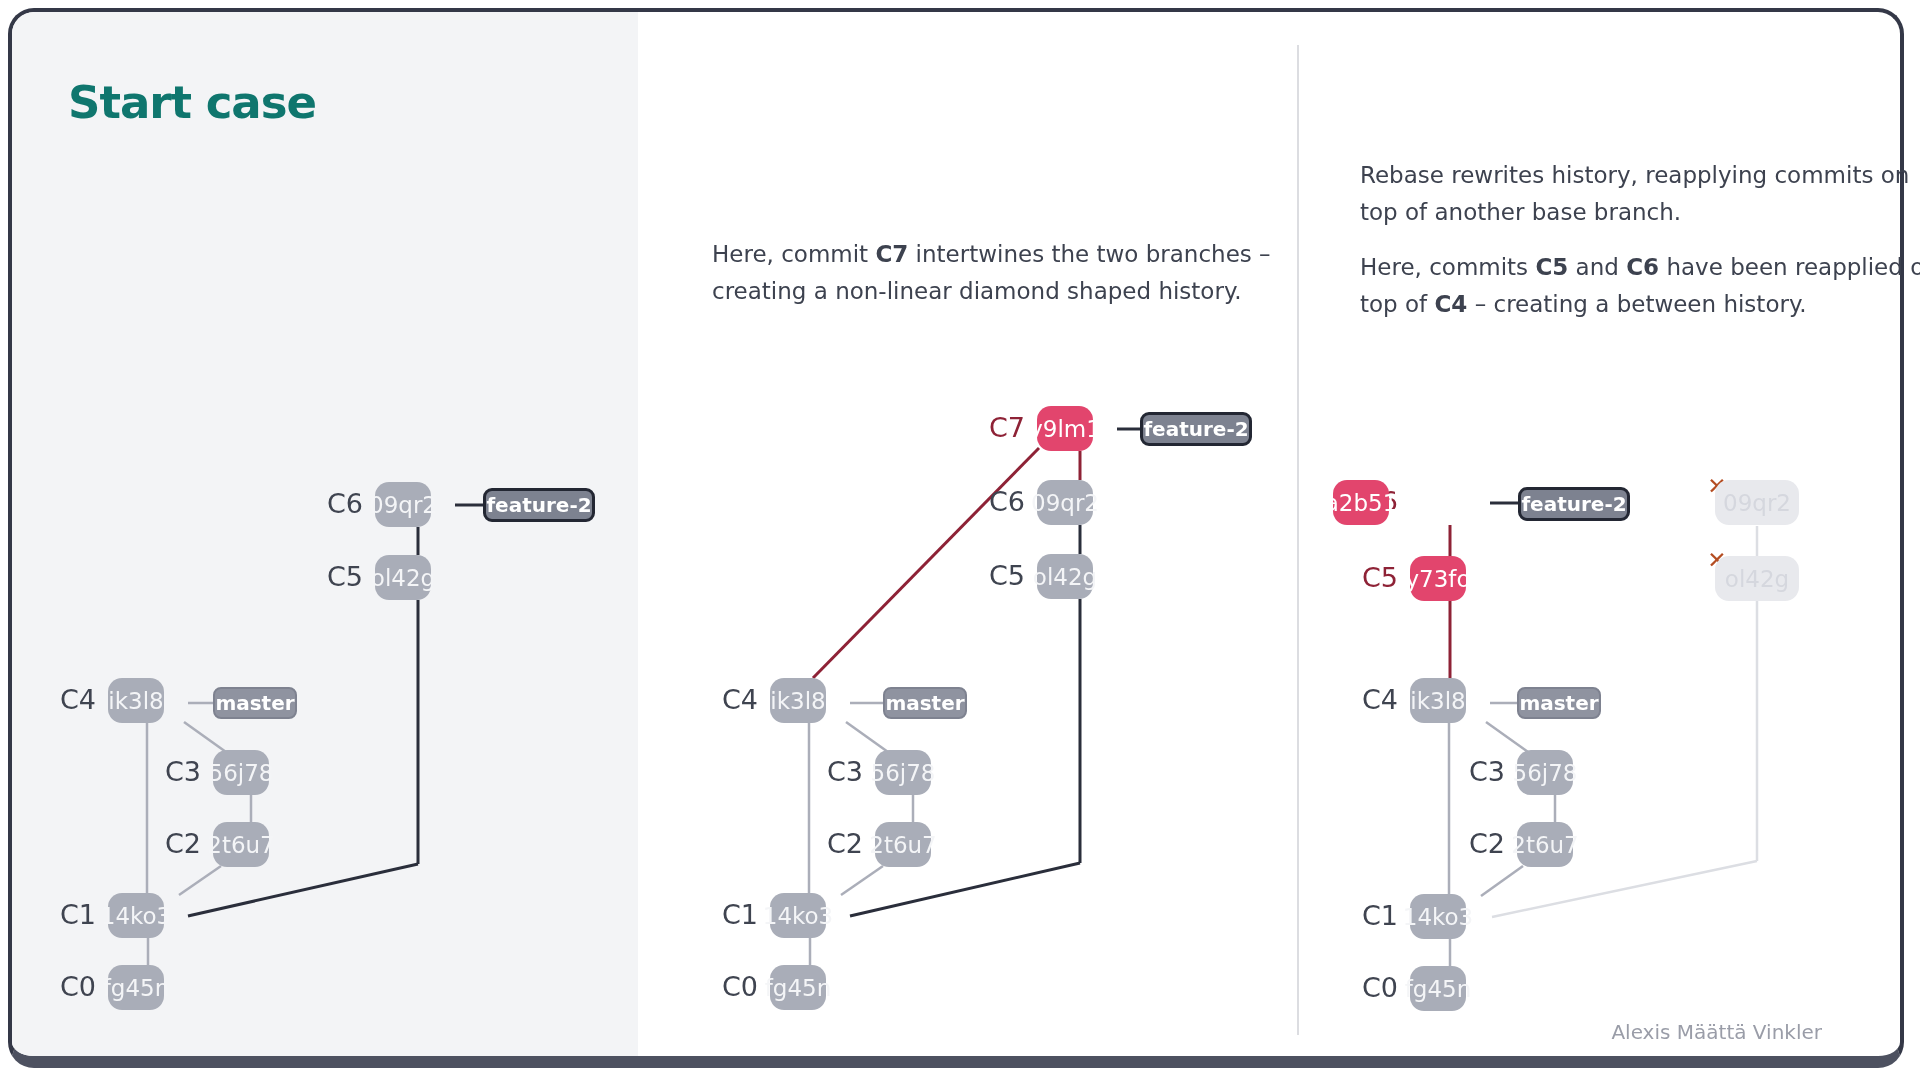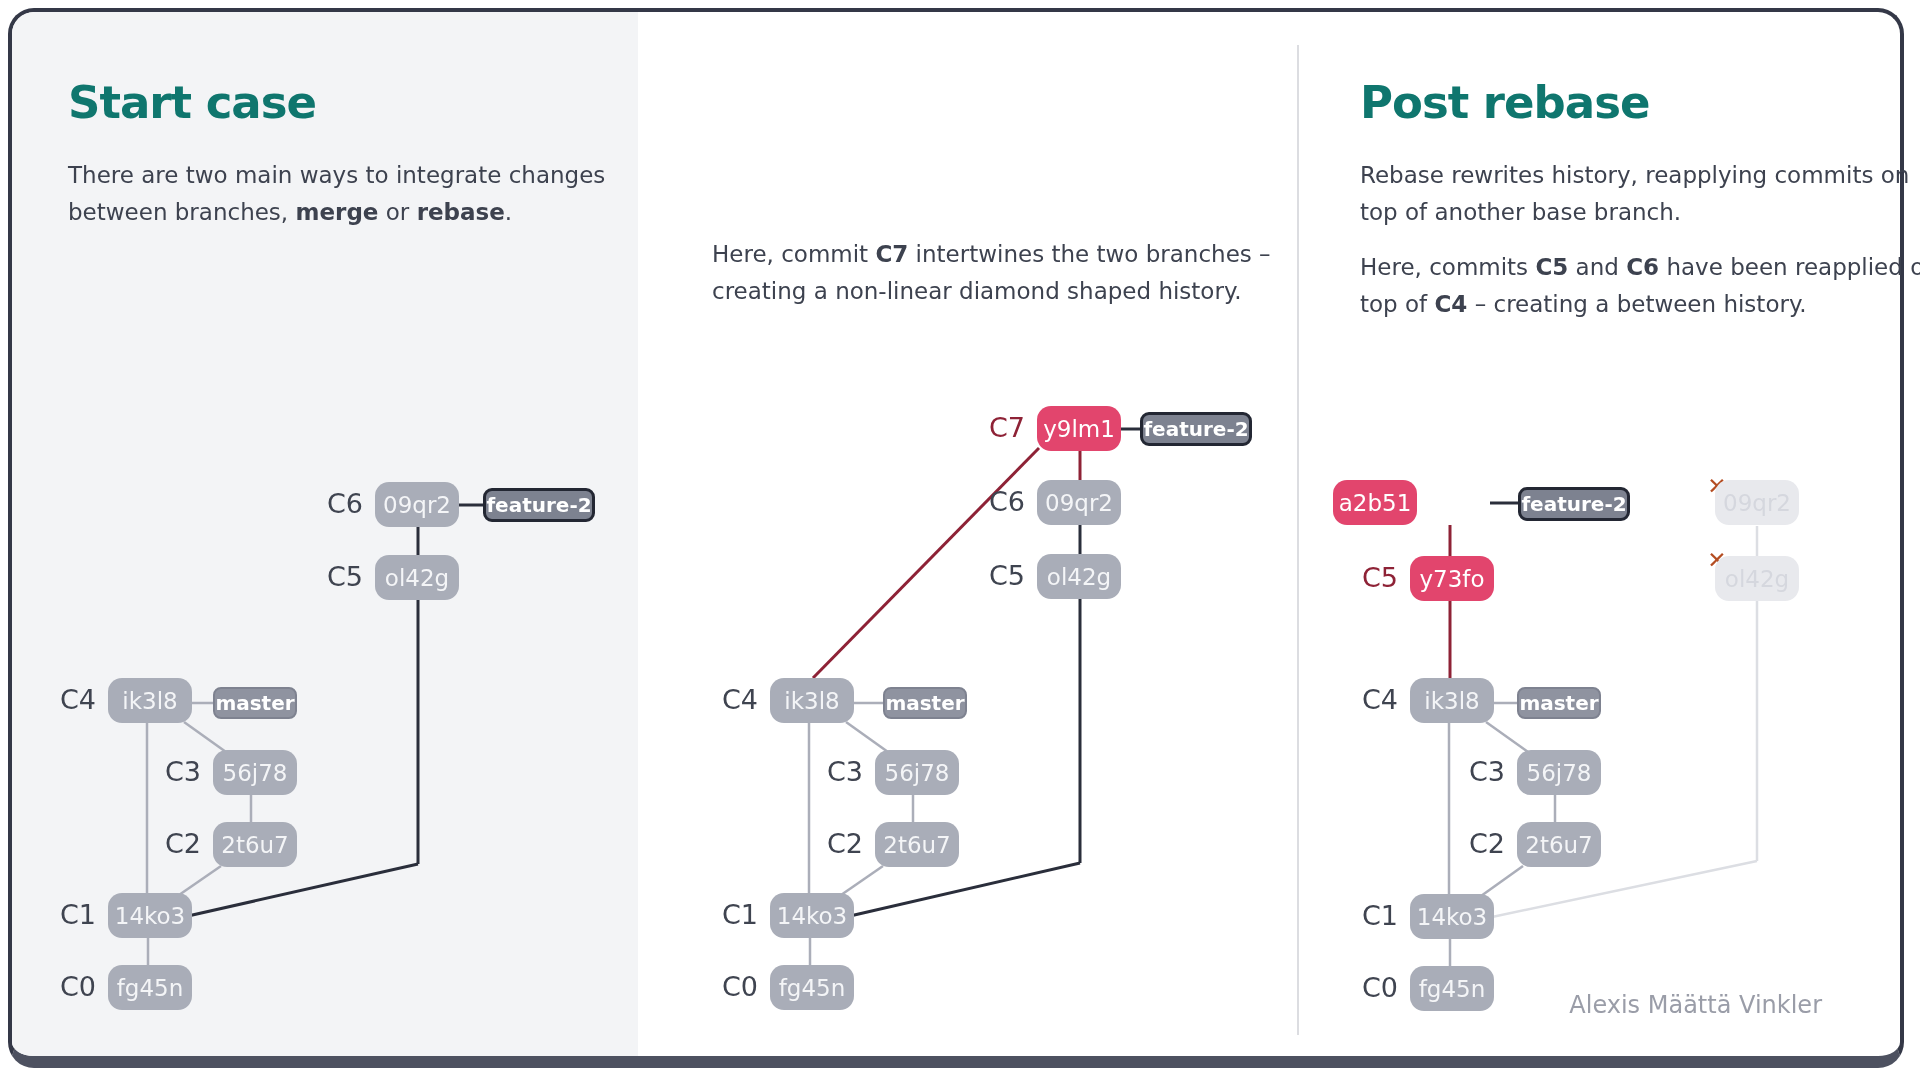--- a/index.html
+++ b/index.html
@@ -8,32 +8,32 @@
         background:#ffffff;border:4px solid #343847;border-bottom:12px solid #4d5160;border-radius:26px;overflow:hidden;}
   #panel1-bg{position:absolute;left:0;top:0;width:626px;height:100%;background:#f3f4f6;}
   #divider{position:absolute;left:1285px;top:33px;width:2px;height:990px;background:#dcdde1;}
   #overlay{position:absolute;left:0;top:0;width:1920px;height:1080px;}
   .title{position:absolute;font-size:45px;font-weight:800;color:#0f766e;letter-spacing:-1px;white-space:nowrap;}
   .para{position:absolute;width:580px;font-size:23px;line-height:37px;color:#3d424f;}
   .para .b{font-weight:700;}
   .para .i{font-style:italic;}
   .rowlabel{position:absolute;width:70px;text-align:right;font-size:27px;line-height:30px;color:#3f4450;font-weight:500;}
   .rowlabel.maroon{color:#8e2236;}
-  .node{position:absolute;width:84px;height:45px;border-radius:14px;display:flex;align-items:center;
+  .node{position:absolute;width:56px;height:45px;border-radius:14px;display:flex;align-items:center;
         justify-content:center;font-size:23px;color:#f4f5f7;}
   .node.gray{background:#a9adb8;}
   .node.pink{background:#e2456d;color:#ffffff;}
   .node.faded{background:#e8e9ed;color:#d5d7de;width:84px;}
   .badge{position:absolute;display:flex;align-items:center;justify-content:center;font-weight:700;
          color:#ffffff;box-sizing:border-box;white-space:nowrap;}
   .badge.feature{width:112px;height:34px;background:#7d8290;border:3px solid #232733;border-radius:9px;font-size:20px;}
   .badge.master{width:84px;height:32px;background:#8f93a0;border:2px solid #7e8290;border-radius:8px;font-size:20px;}
   .xmark{position:absolute;width:24px;height:24px;display:flex;align-items:center;justify-content:center;
          font-size:23px;font-weight:800;color:#b44d22;}
-  .footer{position:absolute;left:1522px;top:991px;width:300px;text-align:right;font-size:24px;color:#9a9da8;}
+  .footer{position:absolute;left:1522px;top:1020px;width:300px;text-align:right;font-size:20px;color:#9a9da8;}
   svg line.eg{stroke:#abaeb9;stroke-width:2.5px;}
   svg line.ed{stroke:#2a2e3b;stroke-width:3px;}
   svg line.em{stroke:#8e2236;stroke-width:3px;}
   svg line.ef{stroke:#dcdee3;stroke-width:2.5px;}
 </style>
 </head>
 <body>
 
 <div id="card">
   <div id="panel1-bg"></div>
@@ -77,21 +77,20 @@
     <line class="em" x1="1450" y1="525" x2="1450" y2="556"></line>
     <line class="em" x1="1450" y1="601" x2="1450" y2="678"></line>
     <line class="ed" x1="1490" y1="503" x2="1518" y2="503"></line>
     <line class="ef" x1="1757" y1="526" x2="1757" y2="556"></line>
     <line class="ef" x1="1757" y1="601" x2="1757" y2="861"></line>
     <line class="ef" x1="1757" y1="861" x2="1492" y2="917"></line>
   </svg>
 
   
   <div class="title" style="left:68px;top:76px">Start case</div>
-  <div class="para" style="left:68px;top:157px"><span>There are two main ways to integrate changes between branches, </span><span class="b">merge</span><span> or </span><span class="b">rebase</span><span>.</span></div>
 
   <div class="rowlabel" style="left:293px;top:489px">C6</div>
   <div class="node gray" style="left:375px;top:482px">09qr2</div>
   <div class="badge feature" style="left:483px;top:488px">feature-2</div>
 
   <div class="rowlabel" style="left:293px;top:562px">C5</div>
   <div class="node gray" style="left:375px;top:555px">ol42g</div>
 
   <div class="rowlabel" style="left:26px;top:685px">C4</div>
   <div class="node gray" style="left:108px;top:678px">ik3l8</div>
@@ -132,21 +131,20 @@
   <div class="rowlabel" style="left:793px;top:829px">C2</div>
   <div class="node gray" style="left:875px;top:822px">2t6u7</div>
 
   <div class="rowlabel" style="left:688px;top:900px">C1</div>
   <div class="node gray" style="left:770px;top:893px">14ko3</div>
 
   <div class="rowlabel" style="left:688px;top:972px">C0</div>
   <div class="node gray" style="left:770px;top:965px">fg45n</div>
 
   
-  <div class="title" style="left:1360px;top:76px">Post rebase</div>
   <div class="para" style="left:1360px;top:157px"><span>Rebase rewrites history, reapplying commits on top of another base branch.</span></div>
   <div class="para" style="left:1360px;top:249px"><span>Here, commits </span><span class="b">C5</span><span> and </span><span class="b">C6</span><span> have been reapplied on top of </span><span class="b">C4</span><span> – creating a between history.</span></div>
 
   <div class="rowlabel maroon" style="left:1328px;top:487px">C6</div>
   <div class="node pink" style="left:1333px;top:480px">a2b51</div>
   <div class="badge feature" style="left:1518px;top:487px">feature-2</div>
   <div class="xmark" style="left:1705px;top:474px">✕</div>
   <div class="node faded" style="left:1715px;top:480px">09qr2</div>
 
   <div class="rowlabel maroon" style="left:1328px;top:563px">C5</div>

